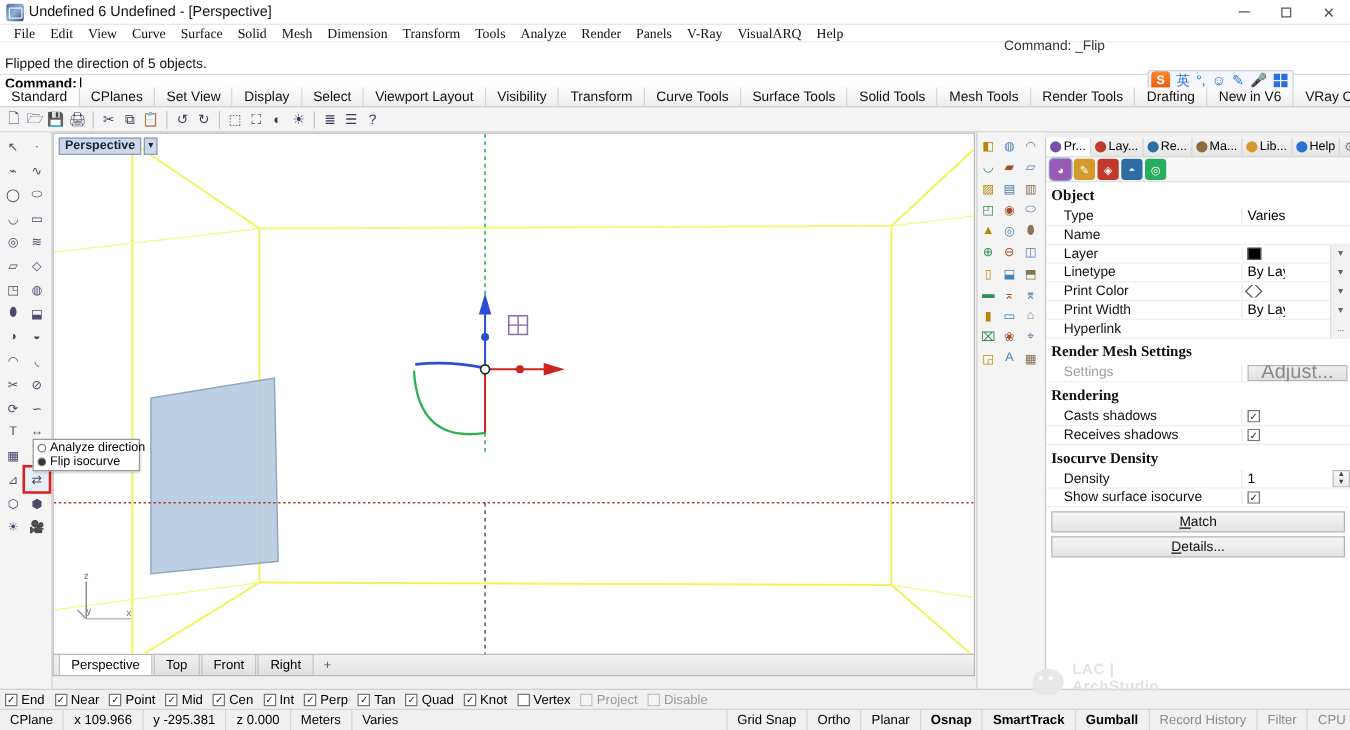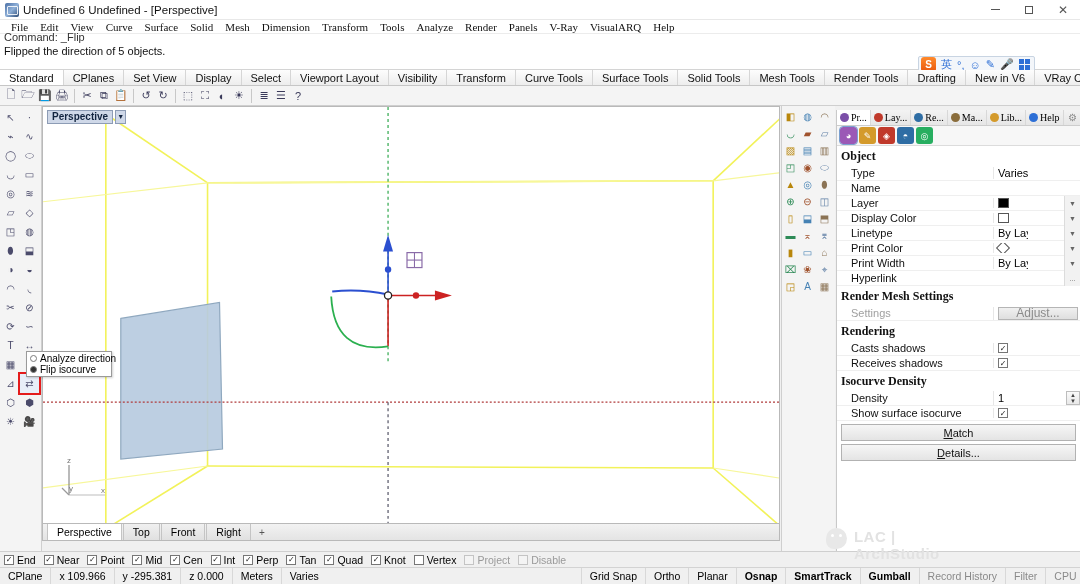--- a/index.html
+++ b/index.html
@@ -49,21 +49,21 @@
   }
   .menu-item { font-size:11px; padding:0 6px; color:#111; white-space:nowrap; line-height:14px; }
 
   
   .cmdarea {
     position:absolute; left:0; top:34px; width:1080px; height:36px;
     background:#ffffff; border-bottom:1px solid #d4d4d4;
   }
   .cmd-hist {
     position:absolute; left:4px; top:-3px; width:880px; height:13px;
-    font-size:11px; color:#333; overflow:hidden; white-space:nowrap;
+    font-size:11px; color:#333; overflow:hidden; white-space:nowrap;text-align:right;
   }
   .cmd-hist2 {
     position:absolute; left:4px; top:11px; width:880px; height:14px;
     font-size:11px; color:#111; white-space:nowrap;
   }
   .cmd-line {
     position:absolute; left:0; top:25px; width:1080px; height:15px;
     border-top:1px solid #dcdcdc; background:#fff;
     display:flex; align-items:center; padding-left:4px;
   }
@@ -204,21 +204,21 @@
   }
 
   
   .panel {
     position:absolute; left:836px; top:110px; width:244px; height:450px;
     background:#ffffff; border-left:1px solid #c9c9c9;
   }
   .panel-tabs {
     display:flex; align-items:center; height:16px;
     background:linear-gradient(180deg,#f3f3f3,#e6e6e6);
-    border-bottom:1px solid #cdcdcd; overflow:hidden;font-family:Liberation Serif, serif;
+    border-bottom:1px solid #cdcdcd; overflow:hidden;
   }
   .ptab {
     display:flex; align-items:center; gap:2px; padding:0 3px; height:16px;
     font-size:10px; border-right:1px solid #d8d8d8; white-space:nowrap;
   }
   .ptab.active { background:#fff; }
   .ptab-dot { width:9px; height:9px; border-radius:50%; flex:none; }
   .panel-iconrow {
     display:flex; align-items:center; height:20px; gap:2px; padding-left:3px;
     background:#f7f7f7; border-bottom:1px solid #dcdcdc;
@@ -256,40 +256,40 @@
     width:10px;height:10px;background:#fff;border:1px solid #555;
     transform:rotate(45deg); flex:none;
   }
   .cbox {
     width:10px;height:10px;border:1px solid #767676;background:#fff;flex:none;
     display:flex;align-items:center;justify-content:center;font-size:8px;color:#222;
   }
   .btn-adjust {
     flex:1; height:13px; background:linear-gradient(180deg,#f0f0f0,#dfdfdf);
     border:1px solid #b5b5b5; display:flex; align-items:center; justify-content:center;
-    font-size:12px; color:#8a8a8a; margin-right:2px;
+    font-size:16px; color:#8a8a8a; margin-right:2px;
   }
   .spin {
     width:14px; height:14px; display:flex; flex-direction:column;
     justify-content:center; align-items:center; font-size:6px; line-height:6px;
     border:1px solid #bdbdbd; background:linear-gradient(180deg,#fafafa,#e8e8e8);
     color:#444;
   }
   .wbtn {
     margin:3px 4px 0 4px; height:17px;
     background:linear-gradient(180deg,#f6f6f6,#e4e4e4);
     border:1px solid #b2b2b2; display:flex; align-items:center; justify-content:center;
     font-size:11px; color:#111;
   }
   .wbtn u { text-decoration:underline; }
 
   
   .watermark {
-    position:absolute; left:826px; top:528px; display:flex; align-items:flex-start; gap:7px;
-    font-size:15px; color:#e2e2e2; font-weight:600; letter-spacing:.5px;
+    position:absolute; left:826px; top:528px; display:flex; align-items:flex-end; gap:7px;
+    font-size:12px; color:#e2e2e2; font-weight:600; letter-spacing:.5px;
     pointer-events:none; z-index:30;
   }
   .wechat {
     width:25px; height:21px; background:#e8e8e8; border-radius:50% 50% 50% 8px;
     position:relative;
   }
   .wechat::before {
     content:""; position:absolute; left:5px; top:6px; width:3px;height:3px;
     background:#fff; border-radius:50%;
   }
@@ -362,20 +362,24 @@
       <div class="menu-item">Render</div>
       <div class="menu-item">Panels</div>
       <div class="menu-item">V-Ray</div>
       <div class="menu-item">VisualARQ</div>
       <div class="menu-item">Help</div>
     </div>
 
   <div class="cmdarea">
     <div class="cmd-hist">Command: _Flip</div>
     <div class="cmd-hist2">Flipped the direction of 5 objects.</div>
+    <div class="cmd-line">
+      <span class="cmd-prompt">Command:</span>
+      <span class="cmd-caret"></span>
+    </div>
     <div class="cmd-spin">
         <div>▲</div>
         <div>▼</div>
       </div>
   </div>
 
   <div class="ime">
     <div class="ime-logo">S</div>
     <span class="ime-ic">英</span>
     <span class="ime-ic">°,</span>
@@ -639,27 +643,20 @@
           </div>
         </div>
         <div class="prow">
           <div class="plabel">Layer</div>
           <div class="pval">
             <span class="swatch-black"></span>
           </div>
           <div class="pdrop">▼</div>
         </div>
         <div class="prow">
-          <div class="plabel">Display Color</div>
-          <div class="pval">
-            <span class="swatch-white"></span>
-          </div>
-          <div class="pdrop">▼</div>
-        </div>
-        <div class="prow">
           <div class="plabel">Linetype</div>
           <div class="pval">
             <span>By Layer</span>
           </div>
           <div class="pdrop">▼</div>
         </div>
         <div class="prow">
           <div class="plabel">Print Color</div>
           <div class="pval">
             <span class="swatch-diamond"></span>

